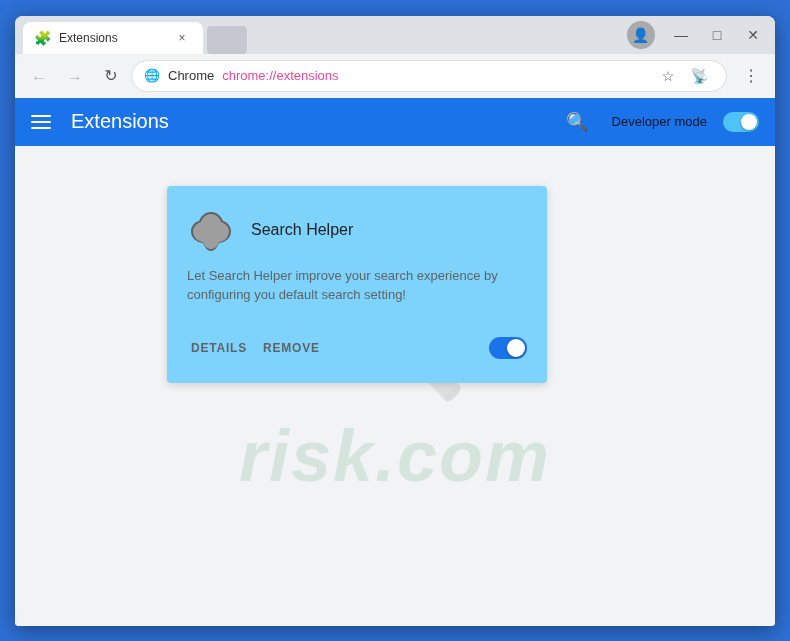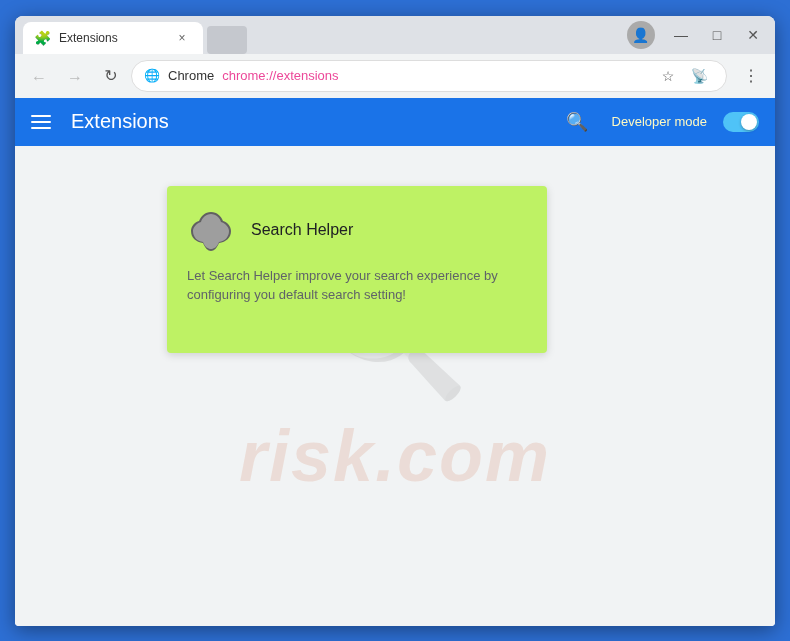--- a/index.html
+++ b/index.html
@@ -221,21 +221,21 @@
       border-radius: 50%;
       display: flex;
       align-items: center;
       justify-content: center;
       cursor: pointer;
       color: #fff;
       font-size: 18px;
     }
     .dev-mode-label {
       font-size: 13px;
-      color: #fef9c3;
+      color: #0f172a;
     }
     .toggle {
       width: 36px;
       height: 20px;
       border-radius: 10px;
       background: #4fc3f7;
       position: relative;
       cursor: pointer;
       transition: background 0.2s;
     }
@@ -271,31 +271,31 @@
     }
     .watermark-icon {
       font-size: 120px;
       color: #c0392b;
       margin-bottom: 20px;
       line-height: 1;
     }
     .watermark-text {
       font-size: 72px;
       font-weight: 900;
-      color: #c2410c;
+      color: #15803d;
       letter-spacing: 2px;
       font-style: italic;
     }
     
     .ext-card {
       position: absolute;
       top: 40px;
       left: 50%;
       transform: translateX(-60%);
-      background: #bef264;
+      background: #7dd3fc;
       border-radius: 4px;
       box-shadow: 0 2px 8px rgba(0,0,0,0.15);
       padding: 20px;
       width: 380px;
     }
     .ext-card-header {
       display: flex;
       align-items: center;
       gap: 16px;
       margin-bottom: 12px;
@@ -440,15 +440,23 @@
           <svg width="48" height="48" viewBox="0 0 48 48" xmlns="http://www.w3.org/2000/svg">
             <path d="M24 6 C18 6, 14 10, 12 15 C8 16, 4 20, 4 25 C4 32, 9 36, 16 37 C18 42, 21 45, 24 45 C27 45, 30 42, 32 37 C39 36, 44 32, 44 25 C44 20, 40 16, 36 15 C34 10, 30 6, 24 6Z" fill="#616161"></path>
             <path d="M24 8 C19 8, 15 12, 14 16 C10 17, 6 21, 6 25 C6 31, 10 35, 16 36 C18 41, 21 43, 24 43 C27 43, 30 41, 32 36 C38 35, 42 31, 42 25 C42 21, 38 17, 34 16 C33 12, 29 8, 24 8Z" fill="#9e9e9e"></path>
           </svg>
         </div>
         <div>
           <div class="ext-name">Search Helper</div>
         </div>
       </div>
       <div class="ext-description">Let Search Helper improve your search experience by configuring you default search setting!</div>
+      <div class="ext-card-footer">
+        <div class="ext-details-btn">DETAILS</div>
+        <div class="ext-remove-btn">REMOVE</div>
+        <div class="ext-spacer"></div>
+        <div class="ext-toggle">
+          <div class="ext-toggle-knob"></div>
+        </div>
+      </div>
     </div>
   </div>
 </div>
 
 </body></html>

